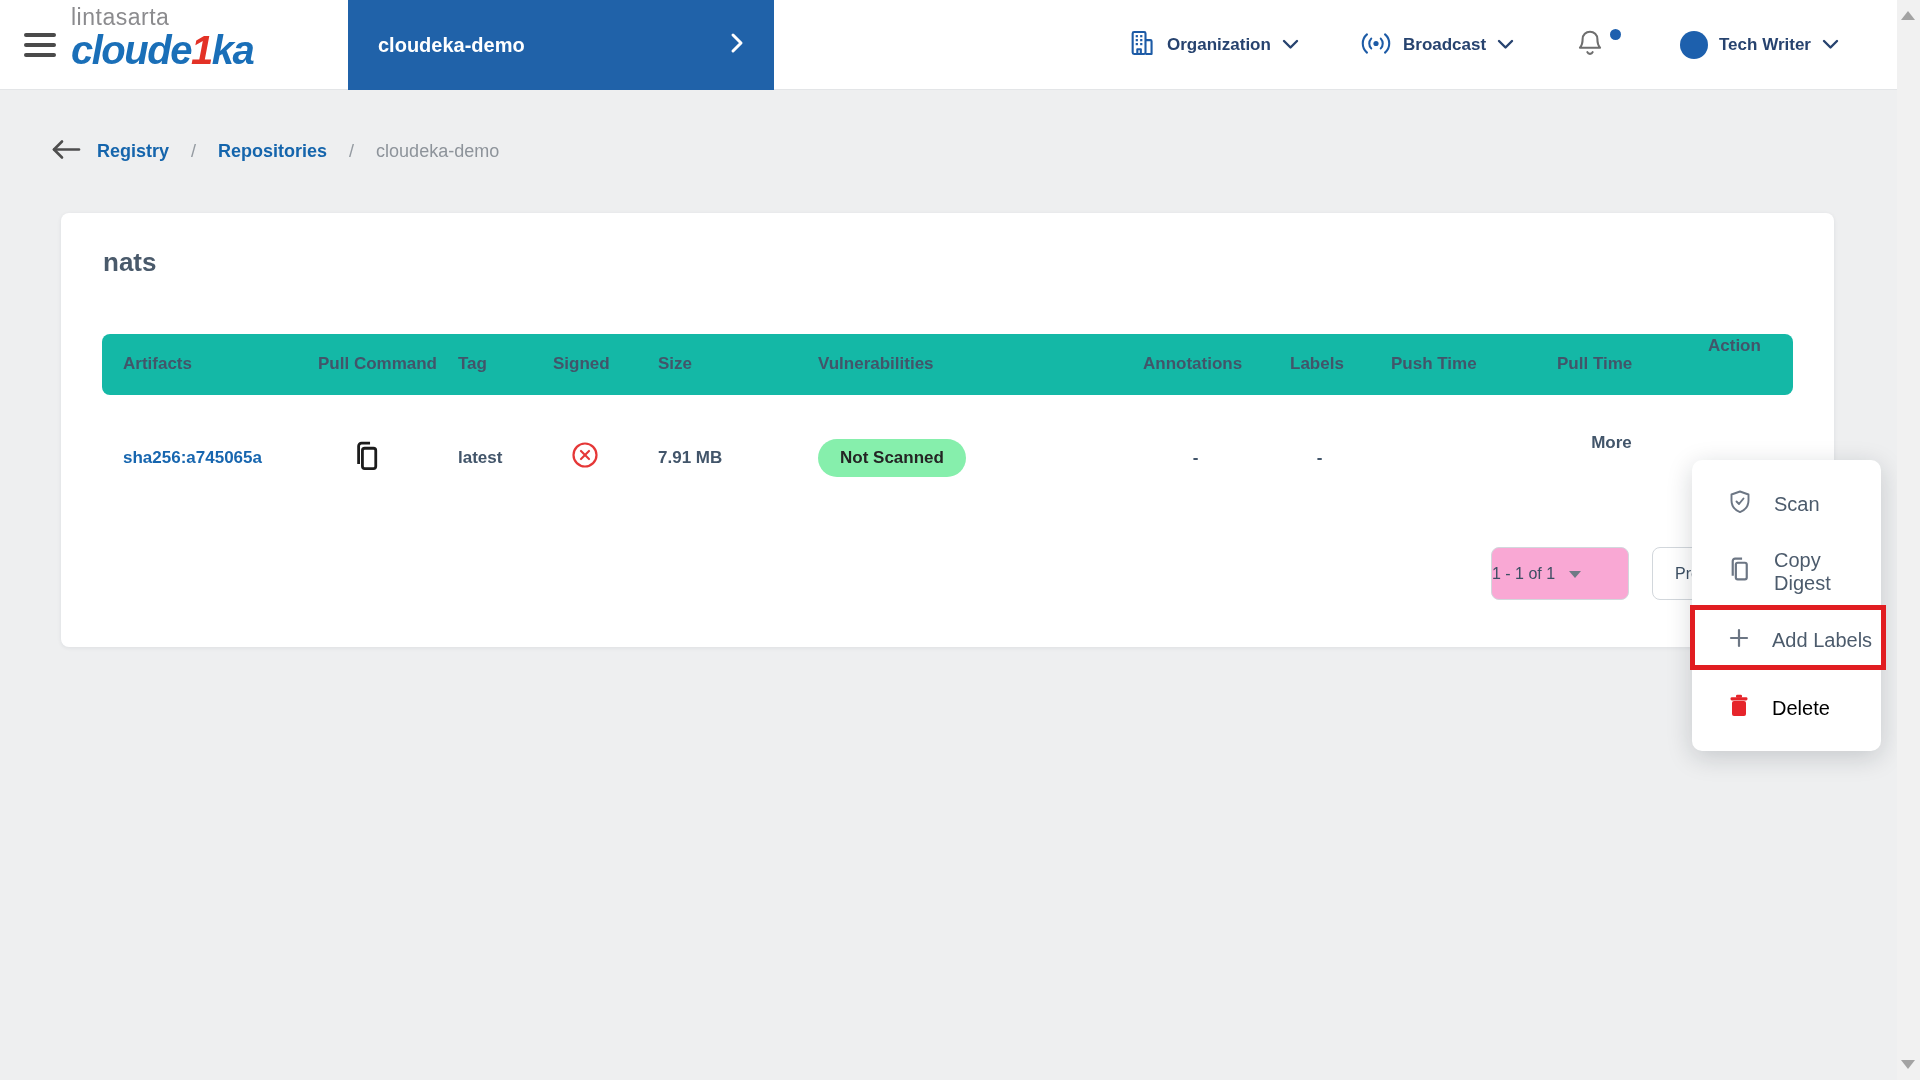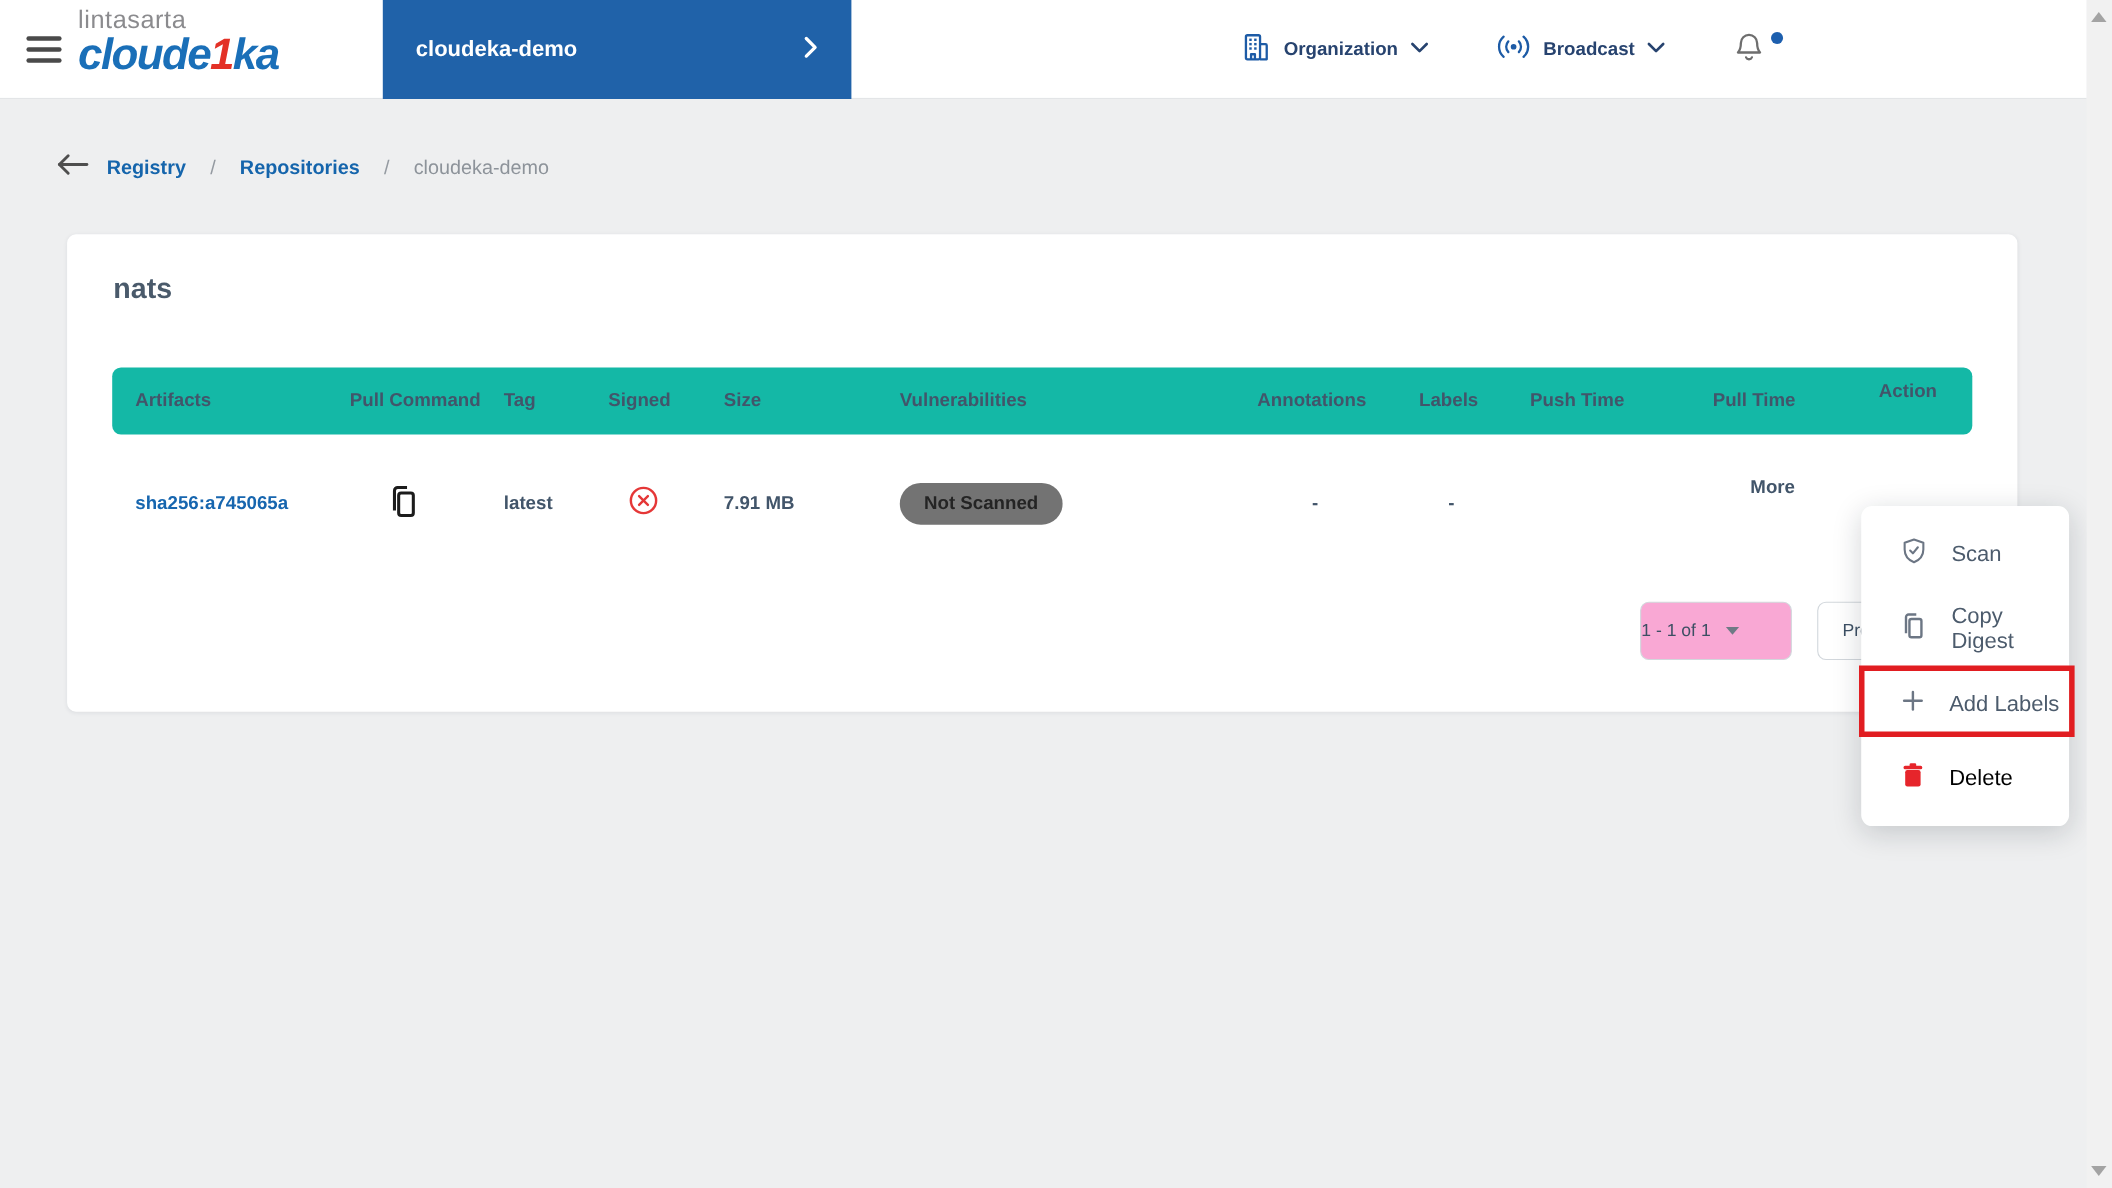--- a/index.html
+++ b/index.html
@@ -40,27 +40,27 @@
 
   
   .card { position:absolute; left:61px; top:213px; width:1773px; height:434px; background:#ffffff; border-radius:8px; box-shadow:0 1px 4px rgba(30,40,60,0.08); }
   .card-title { position:absolute; left:42px; top:34px; font-size:26px; font-weight:bold; color:#4a5a6b; }
 
   .tbl-head, .tbl-row { position:absolute; left:41px; width:1691px; display:grid;
     grid-template-columns:195px 140px 95px 105px 160px 325px 147px 101px 166px 151px 106px;
     align-items:center; color:#42556a; font-size:17px; font-weight:bold; }
   .tbl-head { top:121px; height:61px; background:#14b8a6; border-radius:8px; }
   .tbl-head > div { padding-left:21px; line-height:1.35; }
-  .th-action { align-self:start; padding-top:11px; }
+  .th-action { align-self:start; padding-top:1px; }
   .tbl-row { top:182px; height:125px; }
   .tbl-row > div { padding-left:21px; }
   .td-center { padding-left:0 !important; text-align:center; }
   .artifact-link { color:#1766af; cursor:pointer; }
   .copy-btn { background:none; border:none; cursor:pointer; display:block; margin:0 auto; }
-  .badge { display:inline-block; background:#737373; color:#242424; font-size:17px; font-weight:bold; border-radius:19px; padding:9px 22px; }
+  .badge { display:inline-block; background:#86efac; color:#242424; font-size:17px; font-weight:bold; border-radius:19px; padding:9px 22px; }
   .push-time div { line-height:30px; }
   .td-action { padding-left:0 !important; text-align:center; position:relative; top:-15px; cursor:pointer; }
 
   .pg-select { position:absolute; left:1430px; top:334px; width:138px; height:53px; background:#f9a8d4; border:1px solid #d2d7dc; border-radius:8px; display:flex; align-items:center; justify-content:flex-start; gap:13px; font-size:16px; color:#3c4f63; cursor:pointer; }
   .pg-prev { position:absolute; left:1591px; top:334px; width:122px; height:53px; background:#fff; border:1px solid #d2d7dc; border-radius:8px; display:flex; align-items:center; padding-left:22px; font-size:16px; color:#3c4f63; cursor:pointer; }
 
   
   .action-menu { position:absolute; left:1692px; top:460px; width:189px; height:291px; background:#ffffff; border-radius:10px; box-shadow:0 6px 26px rgba(15,25,40,0.18); padding-top:10px; z-index:5; }
   .menu-item { height:68px; display:flex; align-items:center; gap:22px; padding-left:36px; font-size:20px; color:#4c5b6c; cursor:pointer; }
   .menu-item.danger { color:#000000; }
@@ -143,20 +143,29 @@
     <div class="nav-group nav-bell">
       <span>
         <svg width="28" height="30" viewBox="0 0 24 26" fill="none" stroke="#6e6e6e" stroke-width="1.8" stroke-linecap="round" stroke-linejoin="round">
           <path d="M12 3.2a6.4 6.4 0 0 1 6.4 6.4c0 4.6 1.3 6.4 2.3 7.5H3.3c1-1.1 2.3-2.9 2.3-7.5A6.4 6.4 0 0 1 12 3.2z"></path>
           <path d="M9.7 20.9a2.5 2.5 0 0 0 4.6 0"></path>
         </svg>
       </span>
       <span class="bell-dot"></span>
     </div>
 
+    <div class="nav-group nav-user">
+      <span class="avatar"></span>
+      <span class="nav-label">Tech Writer</span>
+      <span>
+        <svg width="17" height="11" viewBox="0 0 17 11" fill="none">
+            <polyline points="2,2 8.5,8.5 15,2" stroke="#27436f" stroke-width="2.4" stroke-linecap="round" stroke-linejoin="round"></polyline>
+          </svg>
+      </span>
+    </div>
   </header>
 
   <div class="breadcrumb-row">
     <span style="cursor:pointer;">
       <svg width="33" height="23" viewBox="0 0 33 23" fill="none" stroke="#4e4e4e" stroke-width="2.6" stroke-linecap="round" stroke-linejoin="round">
         <line x1="30" y1="11.5" x2="5" y2="11.5"></line>
           <polyline points="13,3.5 5,11.5 13,19.5"></polyline>
       </svg>
     </span>
     <div class="crumbs">

